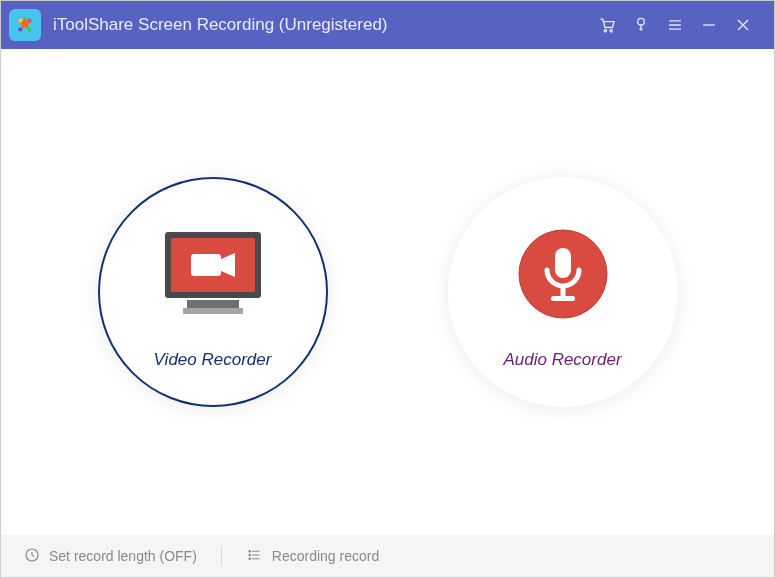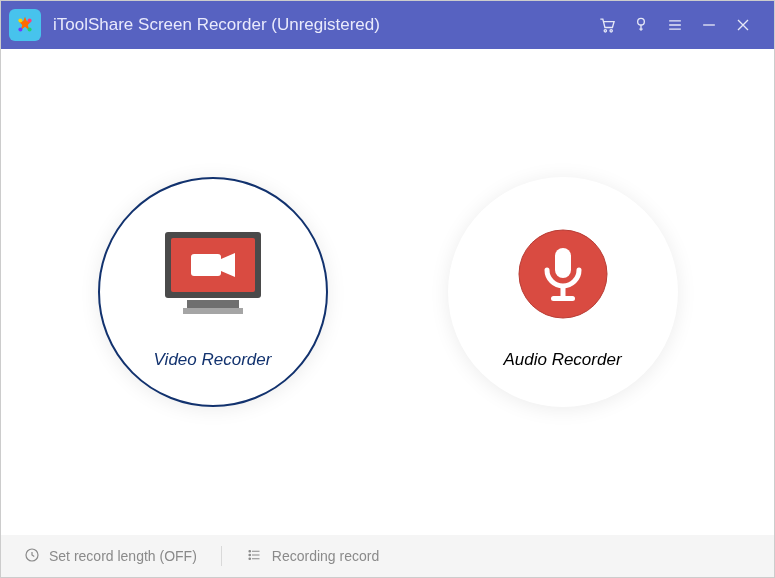--- a/index.html
+++ b/index.html
@@ -65,21 +65,21 @@
     cursor: pointer;
     position: relative;
     font-style: italic;
   }
   .card.selected {
     border: 2px solid #12326e;
   }
   .card.selected .card-label { color: #12326e; }
   .card-label {
     font-size: 17px;
-    color: #000000;
+    color: #701a75;
     font-weight: 400;
   }
   .card .iconwrap { height: 100px; display:flex; align-items:center; justify-content:center; margin-top:10px;}
 
   .footer {
     height: 42px;
     background: #f5f5f5;
     display: flex;
     align-items: center;
     padding: 0 16px;
@@ -103,21 +103,21 @@
 <div class="titlebar">
   <div class="logo">
     <svg viewBox="0 0 24 24">
       <path d="M12 3 L14 8 L19 8 L15 12 L17 18 L12 14 L7 18 L9 12 L5 8 L10 8 Z" fill="#ff6a00"></path>
       <circle cx="7" cy="7" r="2.2" fill="#ffd400"></circle>
       <circle cx="17" cy="7" r="2.2" fill="#ff3b7b"></circle>
       <circle cx="7" cy="17" r="2.2" fill="#6f3bff"></circle>
       <circle cx="17" cy="17" r="2.2" fill="#21d36f"></circle>
     </svg>
   </div>
-  <div class="title">iToolShare Screen Recorder (Unregistered)</div>
+  <div class="title">iToolShare Screen Recording (Unregistered)</div>
   <div class="spacer"></div>
   <div class="tb-icon">
     <svg viewBox="0 0 24 24">
         <path d="M4 5h3l2.5 10h9l2-7H8"></path>
         <circle cx="10" cy="19" r="1.4"></circle>
         <circle cx="17" cy="19" r="1.4"></circle>
       </svg>
   </div>
   <div class="tb-icon">
     <svg viewBox="0 0 24 24">

